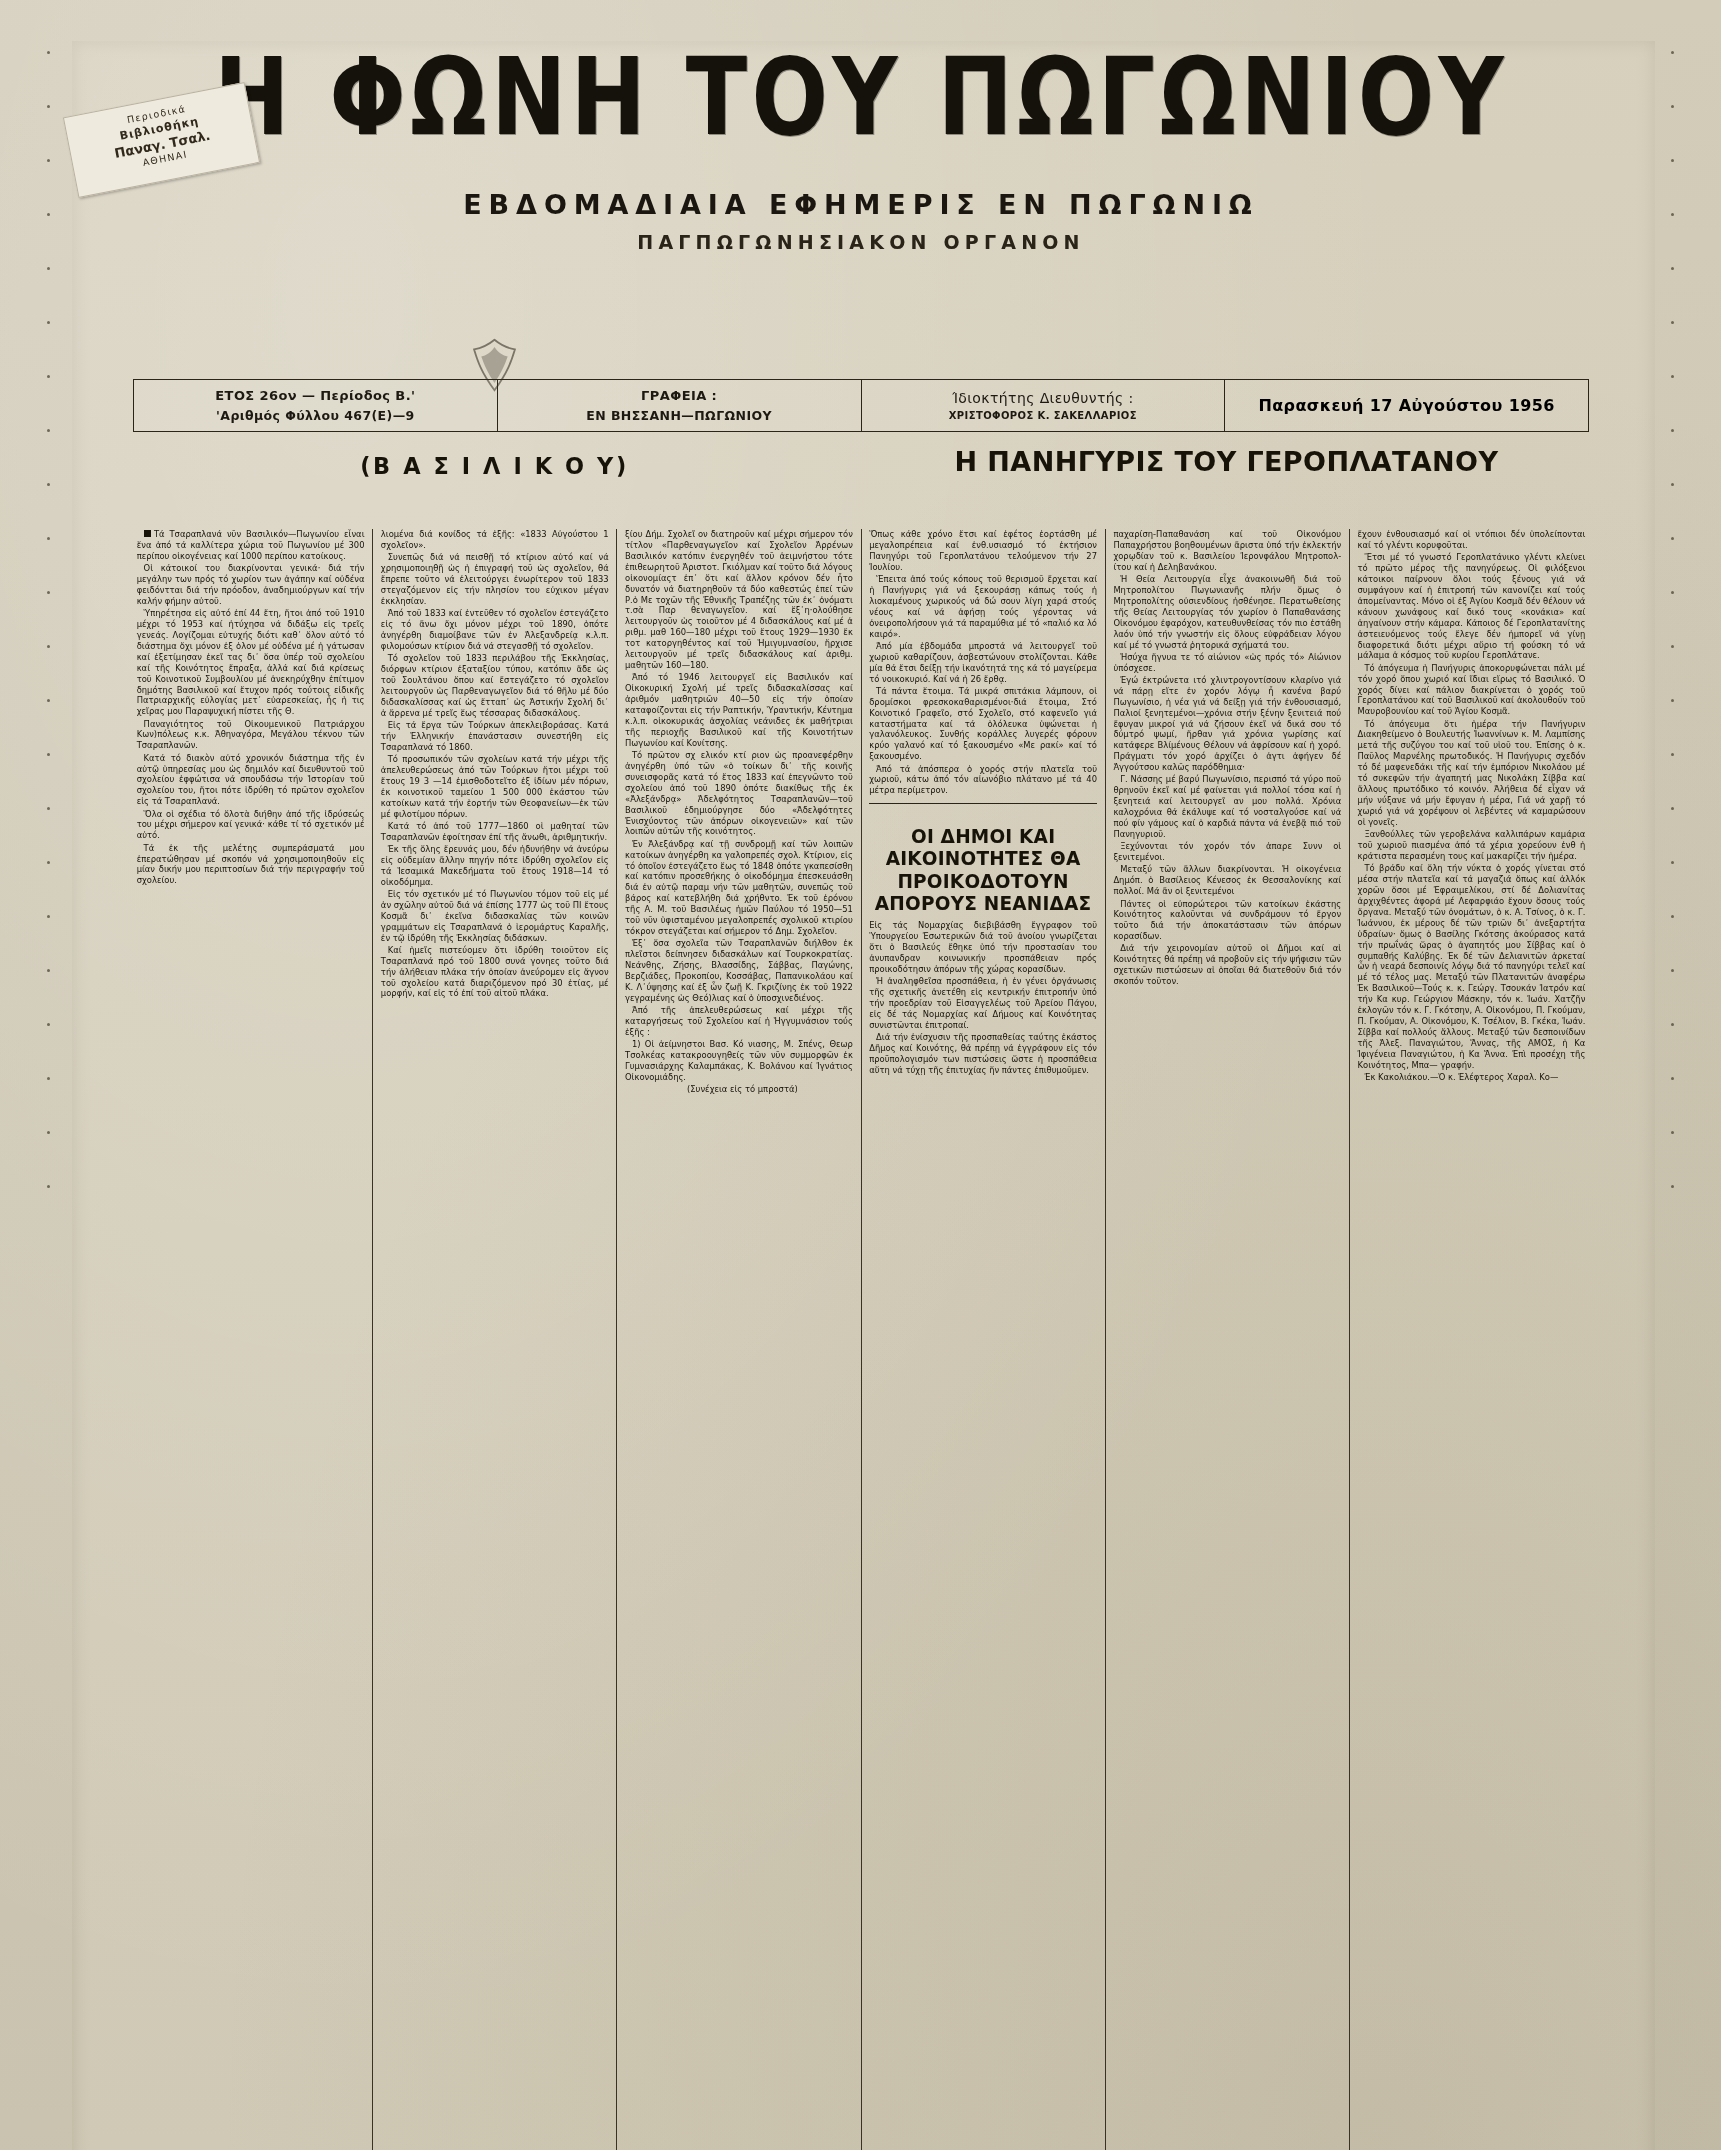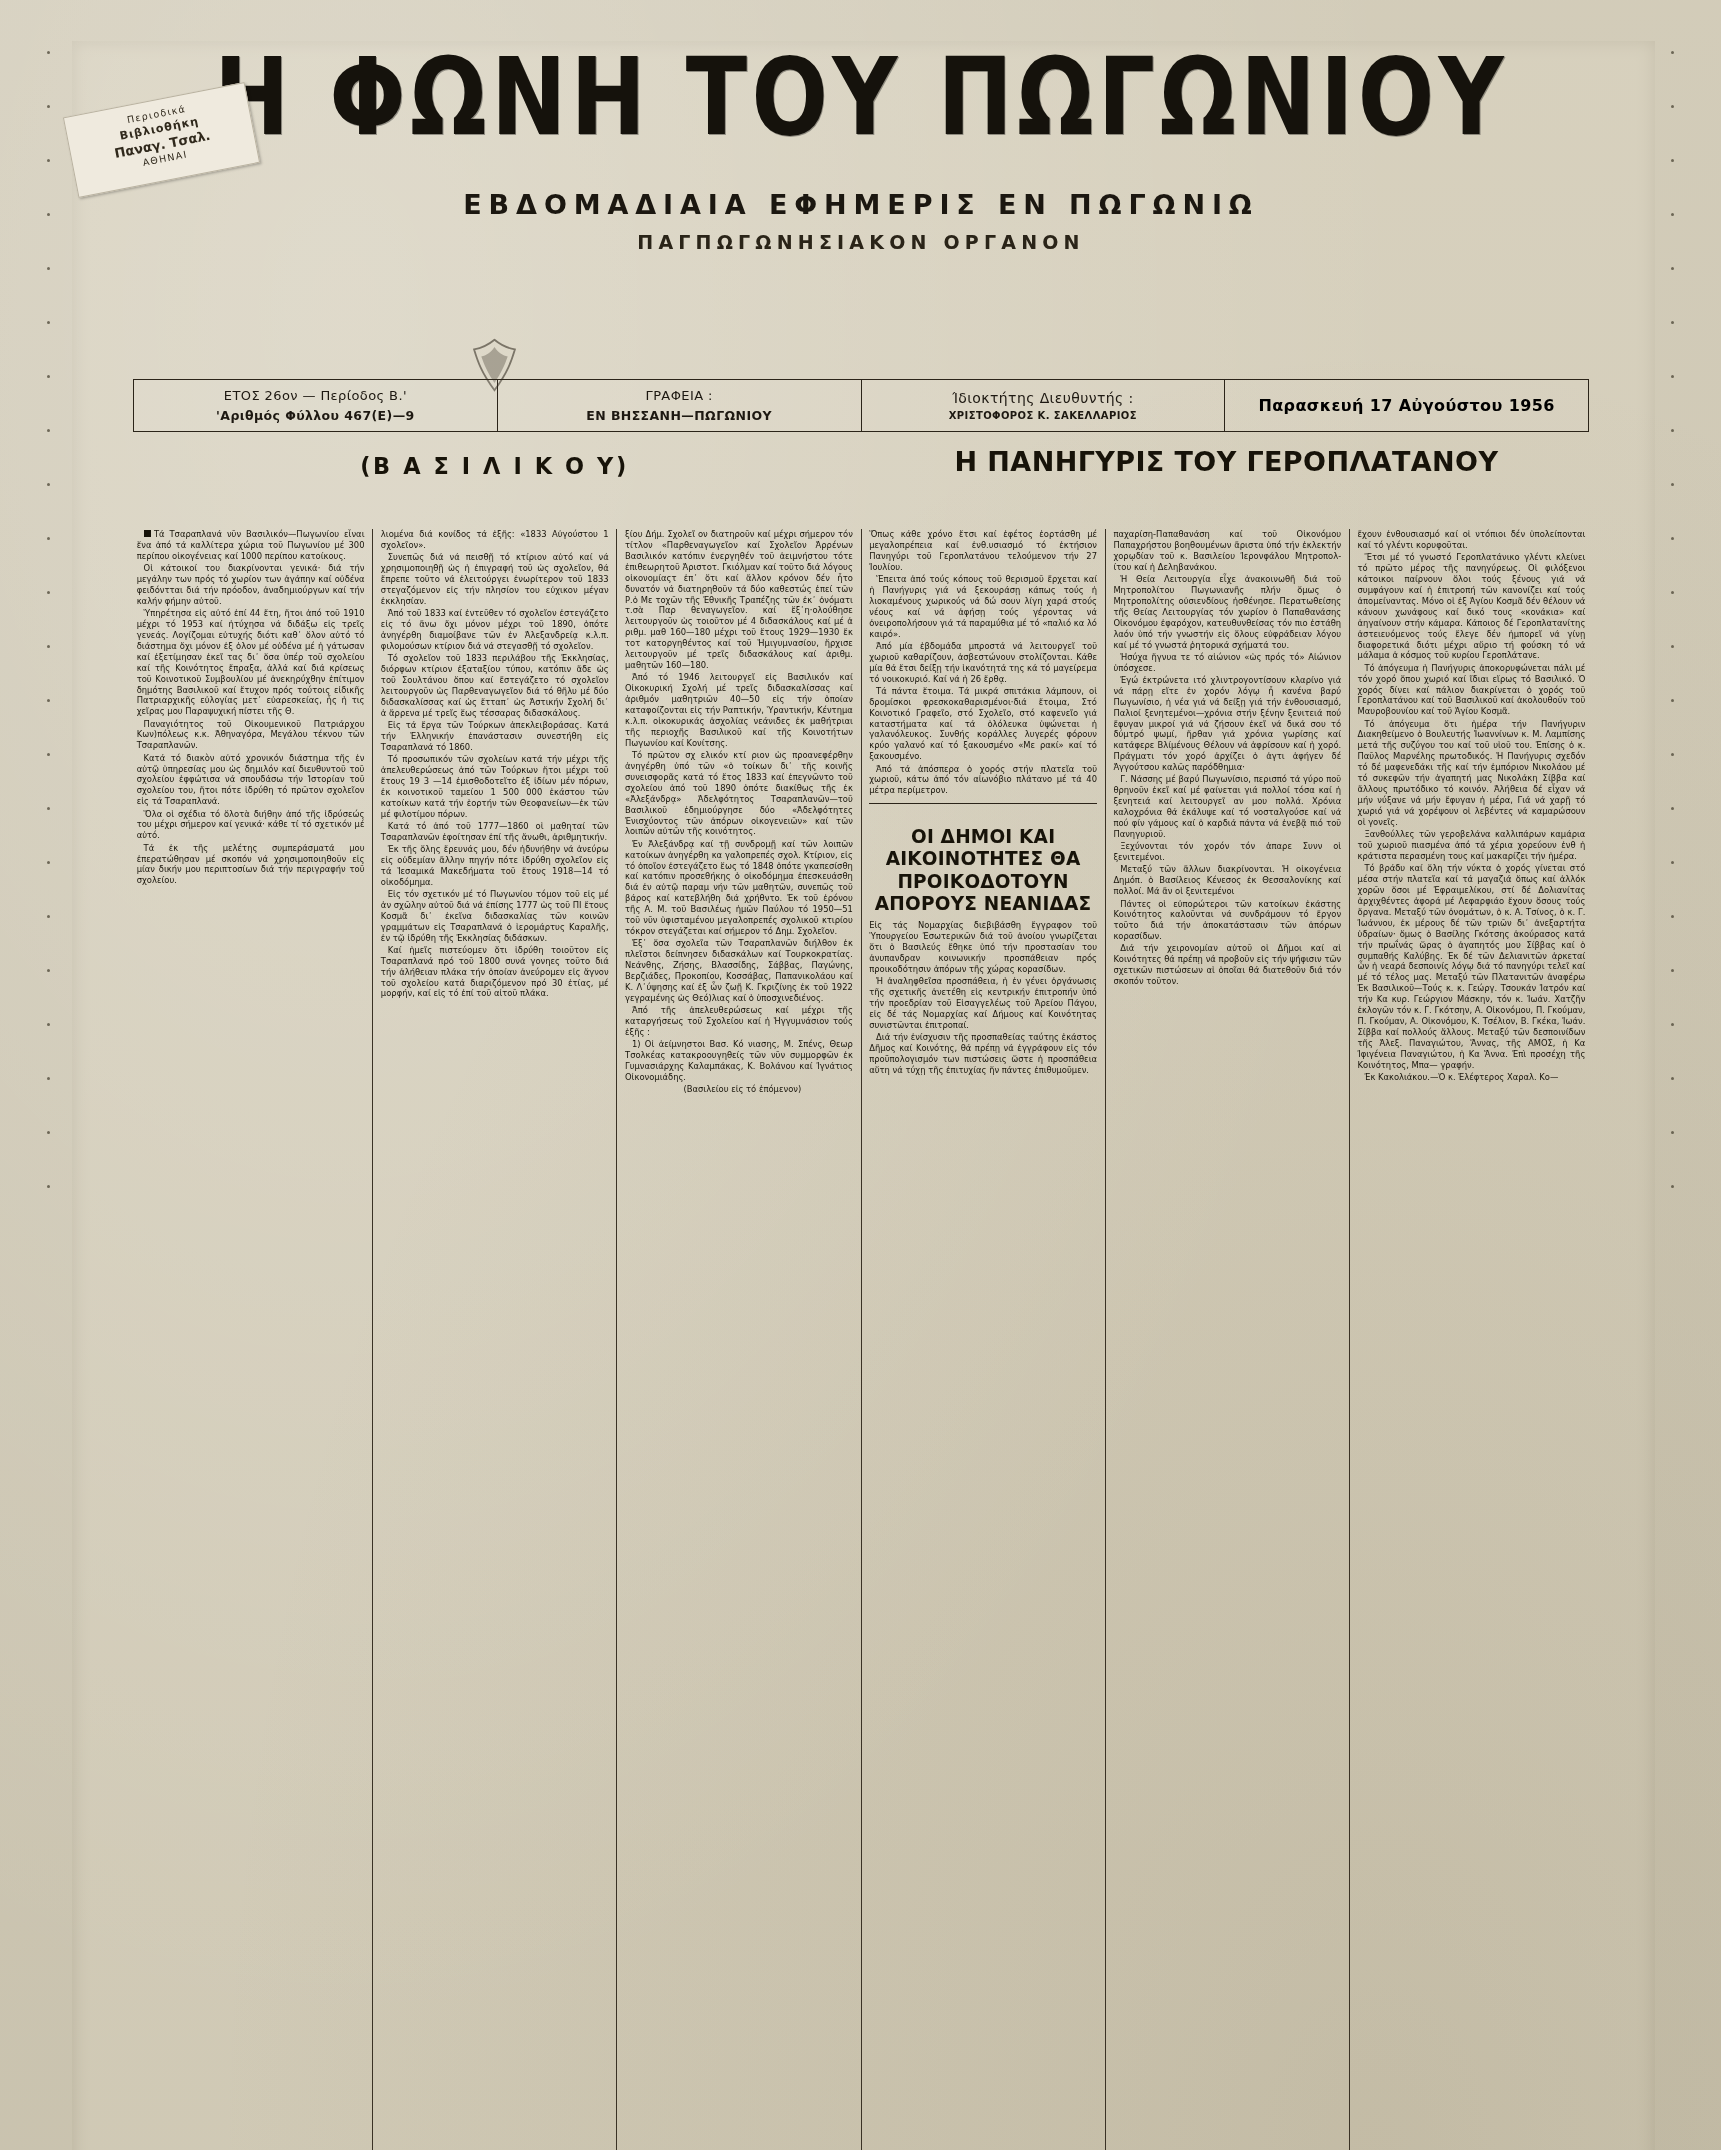--- a/index.html
+++ b/index.html
@@ -98,21 +98,21 @@
     flex: 1;
     display: flex;
     flex-direction: column;
     justify-content: center;
     align-items: center;
     border-right: 1.3px solid #2b2419;
     padding: 1.7px 4.3px;
     text-align: center;
   }
   .infocell:last-child { border-right: none; }
-  .infocell .l1 { font-size: 13px; font-weight: normal; color: #1d1811; letter-spacing: 0.4px;}
+  .infocell .l1 { font-size: 13px; font-weight: bold; color: #1d1811; letter-spacing: 0.4px;}
   .infocell .l2 { font-size: 12.5px; font-weight: bold; color: #1d1811; margin-top: 4.3px; letter-spacing: 0.4px;}
   .infocell.date { font-size: 16px; font-weight: bold; letter-spacing: 0.4px;}
   .infocell.owner .l1 { font-size: 14px; font-weight: normal; }
   .infocell.owner .l2 { font-size: 10px; font-weight: bold; }
 
   
   .stamp-label {
     position: absolute;
     left: 69px; top: 99px;
     width: 185px; height: 82px;
@@ -336,21 +336,21 @@
     </div>
 
     <div class="col">
       <p class="noindent">ξίου Δήμ. Σχολεῖ ον διατηροῦν καί μέχρι σήμερον τόν τίτλον «Παρθεναγωγεῖον καί Σχολεῖον Ἀρρένων Βασιλικόν κατόπιν ἐνεργηθέν τοῦ ἀειμνήστου τότε ἐπιθεωρητοῦ Ἀριστοτ. Γκιόλμαν καί τοῦτο διά λόγους οἰκονομίαςτ ἐπ᾿ ὅτι καί ἄλλον κρόνον δέν ἦτο δυνατόν νά διατηρηθοῦν τά δύο καθεστώς ἐπεί τῶν Ρ.ὁ Με τοχῶν τῆς Ἐθνικῆς Τραπέζης τῶν ἐκ᾿ ὀνόματι τ.σὰ Παρ θεναγωγεῖον. καί ἕξ᾿η·ολούθησε λειτουργοῦν ὡς τοιοῦτον μέ 4 διδασκάλους καί μέ ἀ ριθμ. μαθ 160—180 μέχρι τοῦ ἔτους 1929—1930 ἔκ τοτ κατοργηθέντος καί τοῦ Ἡμιγυμνασίου, ἤρχισε λειτουργοῦν μέ τρεῖς διδασκάλους καί ἀριθμ. μαθητῶν 160—180.</p>
       <p>Ἀπό τό 1946 λειτουργεῖ εἰς Βασιλικόν καί Οἰκοκυρική Σχολή μέ τρεῖς διδασκαλίσσας καί ἀριθμόν μαθητριῶν 40—50 εἰς τήν ὁποίαν καταφοίζονται εἰς τήν Ραπτικήν, Ὑραντικήν, Κέντημα κ.λ.π. οἰκοκυρικάς ἀσχολίας νεάνιδες ἐκ μαθήτριαι τῆς περιοχῆς Βασιλικοῦ καί τῆς Κοινοτήτων Πωγωνίου καί Κονίτσης.</p>
       <p>Τό πρῶτον σχ ελικόν κτί ριον ὡς προανεφέρθην ἀνηγέρθη ὑπό τῶν «ὁ τοίκων δι᾿ τῆς κοινῆς συνεισφορᾶς κατά τό ἔτος 1833 καί ἐπεγνῶντο τοῦ σχολείου ἀπό τοῦ 1890 ὁπότε διακίθως τῆς ἐκ «Ἀλεξάνδρᾳ» Ἀδελφότητος Τσαραπλανῶν—τοῦ Βασιλικοῦ ἐδημιούργησε δύο «Ἀδελφότητες Ἐνισχύοντος τῶν ἀπόρων οἰκογενειῶν» καί τῶν λοιπῶν αὐτῶν τῆς κοινότητος.</p>
       <p>Ἐν Ἀλεξάνδρᾳ καί τῇ συνδρομῇ καί τῶν λοιπῶν κατοίκων ἀνηγέρθη κα γαλοπρεπές σχολ. Κτίριον, εἰς τό ὁποῖον ἐστεγάζετο ἕως τό 1848 ὁπότε γκαπεσίσθη καί κατόπιν προσεθήκης ὁ οἰκοδόμημα ἐπεσκευάσθη διά ἐν αὐτῷ παραμ νήν τῶν μαθητῶν, συνεπῶς τοῦ βάρος καί κατεβλήθη διά χρήθντο. Ἐκ τοῦ ἐρόνου τῆς Α. Μ. τοῦ Βασιλέως ἡμῶν Παύλου τό 1950—51 τοῦ νῦν ὑφισταμένου μεγαλοπρεπές σχολικοῦ κτιρίου τόκρον στεγάζεται καί σήμερον τό Δημ. Σχολεῖον.</p>
       <p>Ἐξ᾿ ὅσα σχολεῖα τῶν Τσαραπλανῶν διήλθον ἐκ πλεῖστοι δείπνησεν διδασκάλων καί Τουρκοκρατίας. Νεάνθης, Ζήσης, Βλασσίδης, Σάββας, Παγώνης, Βερζιάδες, Προκοπίου, Κοσσάβας, Παπανικολάου καί Κ. Λ᾿ύψησης καί ἐξ ὧν ζωῇ Κ. Γκριζίνης ἐκ τοῦ 1922 γεγραμένης ὡς Θεό)λιας καί ὁ ὑποσχινεδιένος.</p>
       <p>Ἀπό τῆς ἀπελευθερώσεως καί μέχρι τῆς καταργήσεως τοῦ Σχολείου καί ἡ Ἡγγυμνάσιον τούς ἑξῆς :</p>
       <p>1) Οἱ ἀείμνηστοι Βασ. Κό νιασης, Μ. Σπένς, Θεωρ Τσολκέας κατακροουγηθείς τῶν νῦν συμμορφῶν ἐκ Γυμνασιάρχης Καλαμπάκας, Κ. Βολάνου καί Ἰγνάτιος Οἰκονομιάδης.</p>
-      <p class="center">(Βασιλείου εἰς τό ἐπόμενον)</p>
+      <p class="center">(Συνέχεια εἰς τό μπροστά)</p>
     </div>
 
     <div class="col">
       <p class="noindent">Ὅπως κάθε χρόνο ἔτσι καί ἐφέτος ἑορτάσθη μέ μεγαλοπρέπεια καί ἐνθ.υσιασμό τό ἐκτήσιον Πανηγύρι τοῦ Γεροπλατάνου τελούμενον τήν 27 Ἰουλίου.</p>
       <p>Ἔπειτα ἀπό τούς κόπους τοῦ θερισμοῦ ἔρχεται καί ἡ Πανήγυρις γιά νά ξεκουράσῃ κάπως τούς ἡ λιοκαμένους χωρικούς νά δώ σουν λίγη χαρά στούς νέους καί νά ἀφήσῃ τούς γέροντας νά ὀνειροπολήσουν γιά τά παραμύθια μέ τό «παλιό κα λό καιρό».</p>
       <p>Ἀπό μία ἑβδομάδα μπροστά νά λειτουργεῖ τοῦ χωριοῦ καθαρίζουν, ἀσβεστώνουν στολίζονται. Κάθε μία θά ἔτσι δείξῃ τήν ἱκανότητά της κά τό μαγείρεμα τό νοικοκυριό. Καί νά ἡ 26 ἔρθᾳ.</p>
       <p>Τά πάντα ἕτοιμα. Τά μικρά σπιτάκια λάμπουν, οἱ δρομίσκοι φρεσκοκαθαρισμένοι·διά ἔτοιμα, Στό Κοινοτικό Γραφεῖο, στό Σχολεῖο, στό καφενεῖο γιά καταστήματα καί τά ὁλόλευκα ὑψώνεται ἡ γαλανόλευκος. Συνθής κοράλλες λυγερές φόρουν κρύο γαλανό καί τό ξακουσμένο «Με ρακί» καί τό ξακουσμένο.</p>
       <p>Ἀπό τά ἀπόσπερα ὁ χορός στήν πλατεῖα τοῦ χωριοῦ, κάτω ἀπό τόν αἰωνόβιο πλάτανο μέ τά 40 μέτρα περίμετρον.</p>
 
       <div class="secthead">ΟΙ ΔΗΜΟΙ ΚΑΙ ΑΙΚΟΙΝΟΤΗΤΕΣ ΘΑ ΠΡΟΙΚΟΔΟΤΟΥΝ ΑΠΟΡΟΥΣ ΝΕΑΝΙΔΑΣ</div>

